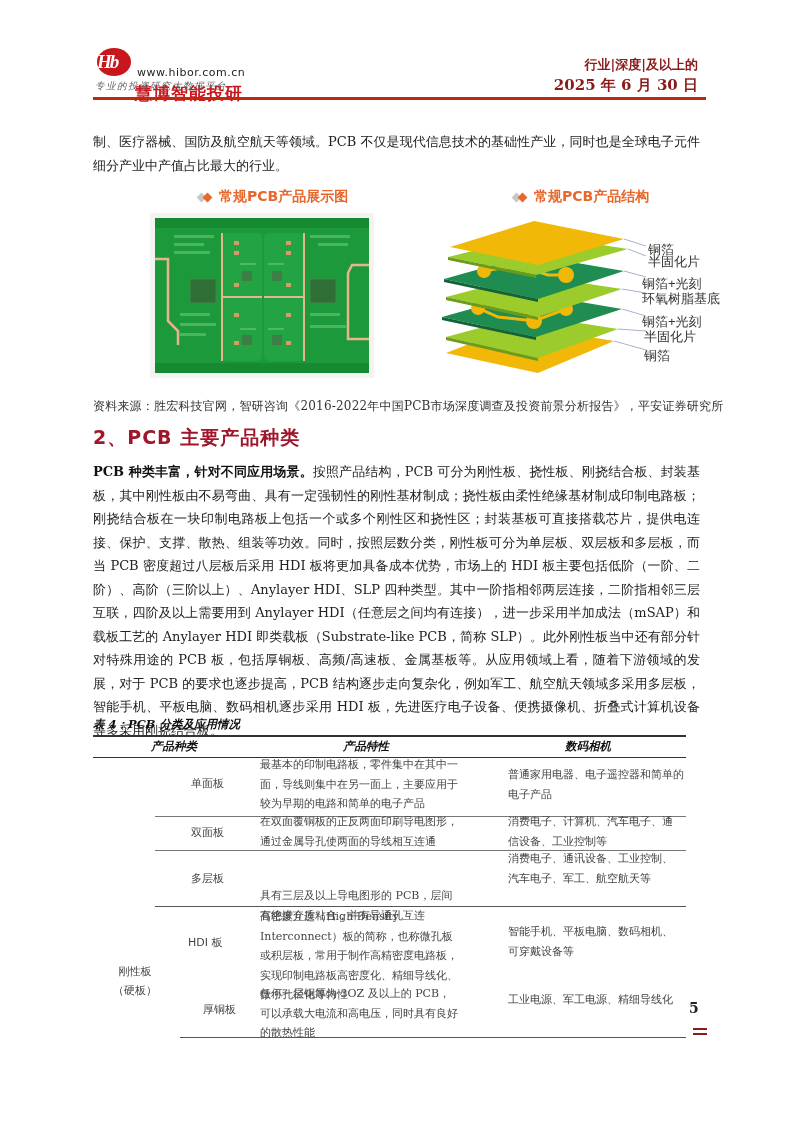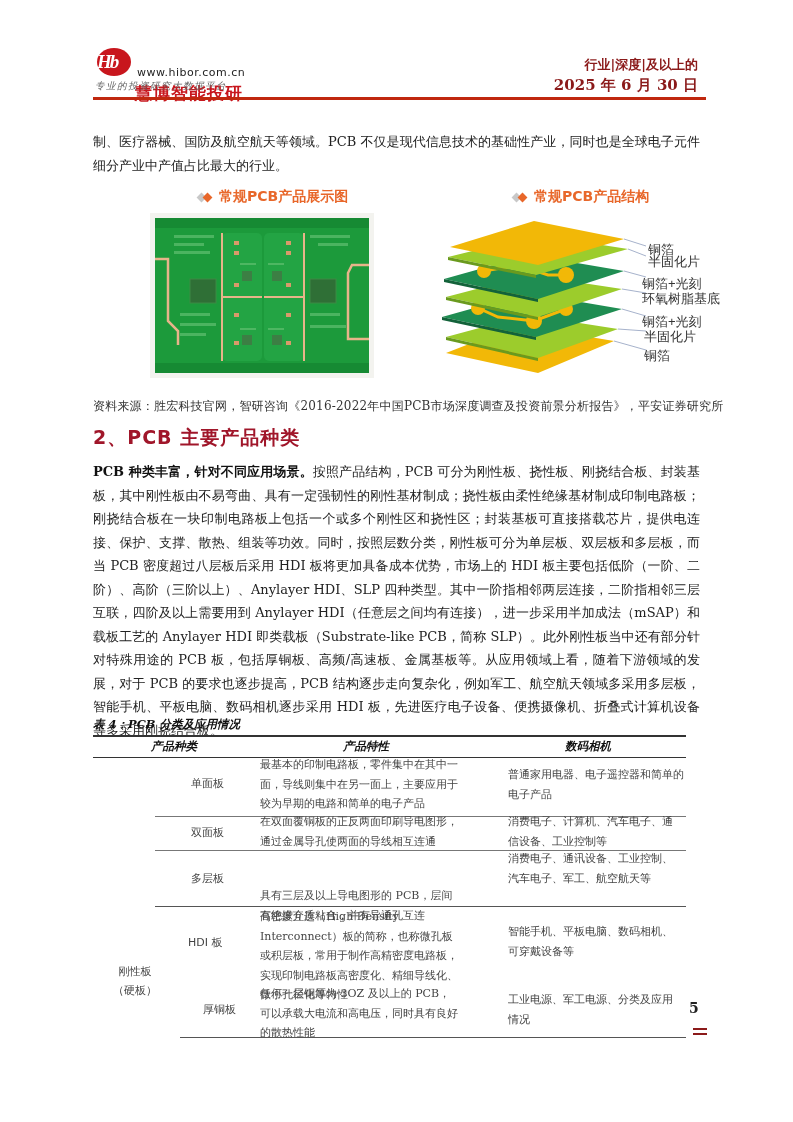--- a/index.html
+++ b/index.html
@@ -215,19 +215,19 @@
   <div class="rule" style="left:62px;top:171px;width:531px;height:1px;background:#555;"></div>
 
   <div class="cat" style="left:20px;top:227px;line-height:19px;text-align:center;"><span>刚性板</span><br><span>（硬板）</span></div>
 
   <div class="cat cat-sans" style="left:95px;top:200px;">HDI 板</div>
   <div class="cell" style="left:167px;top:172px;width:200px;">高密度互连（High Density Interconnect）板的简称，也称微孔板或积层板，常用于制作高精密度电路板，实现印制电路板高密度化、精细导线化、微小孔径化等特性</div>
   <div class="cell" style="left:415px;top:187px;width:170px;">智能手机、平板电脑、数码相机、可穿戴设备等</div>
 
   <div class="cat" style="left:110px;top:267px;">厚铜板</div>
   <div class="cell" style="left:167px;top:249px;width:200px;">任何一层铜厚为 3OZ 及以上的 PCB，可以承载大电流和高电压，同时具有良好的散热性能</div>
-  <div class="cell" style="left:415px;top:255px;width:170px;">工业电源、军工电源、分类及应用情况</div>
+  <div class="cell" style="left:415px;top:255px;width:170px;">工业电源、军工电源、精细导线化</div>
   <div class="rule" style="left:87px;top:302px;width:506px;height:1px;background:#555;"></div>
 </div>
 
 <div class="page-num">5</div>
 <div class="page-deco" style="top:1028px;"></div>
 <div class="page-deco" style="top:1033px;"></div>
 
 </body></html>

